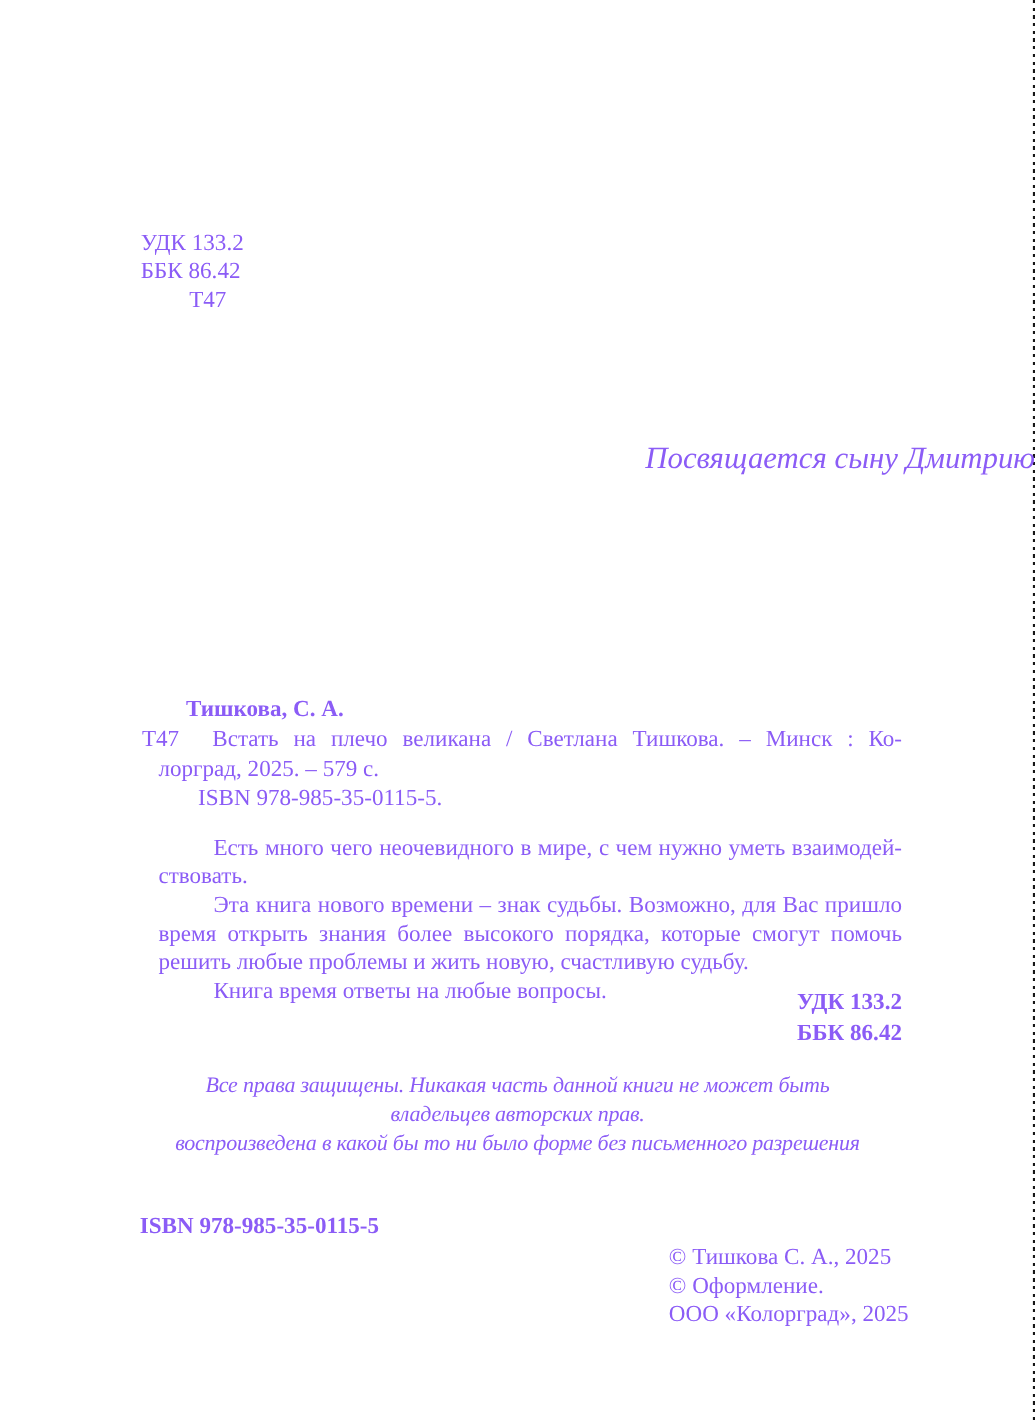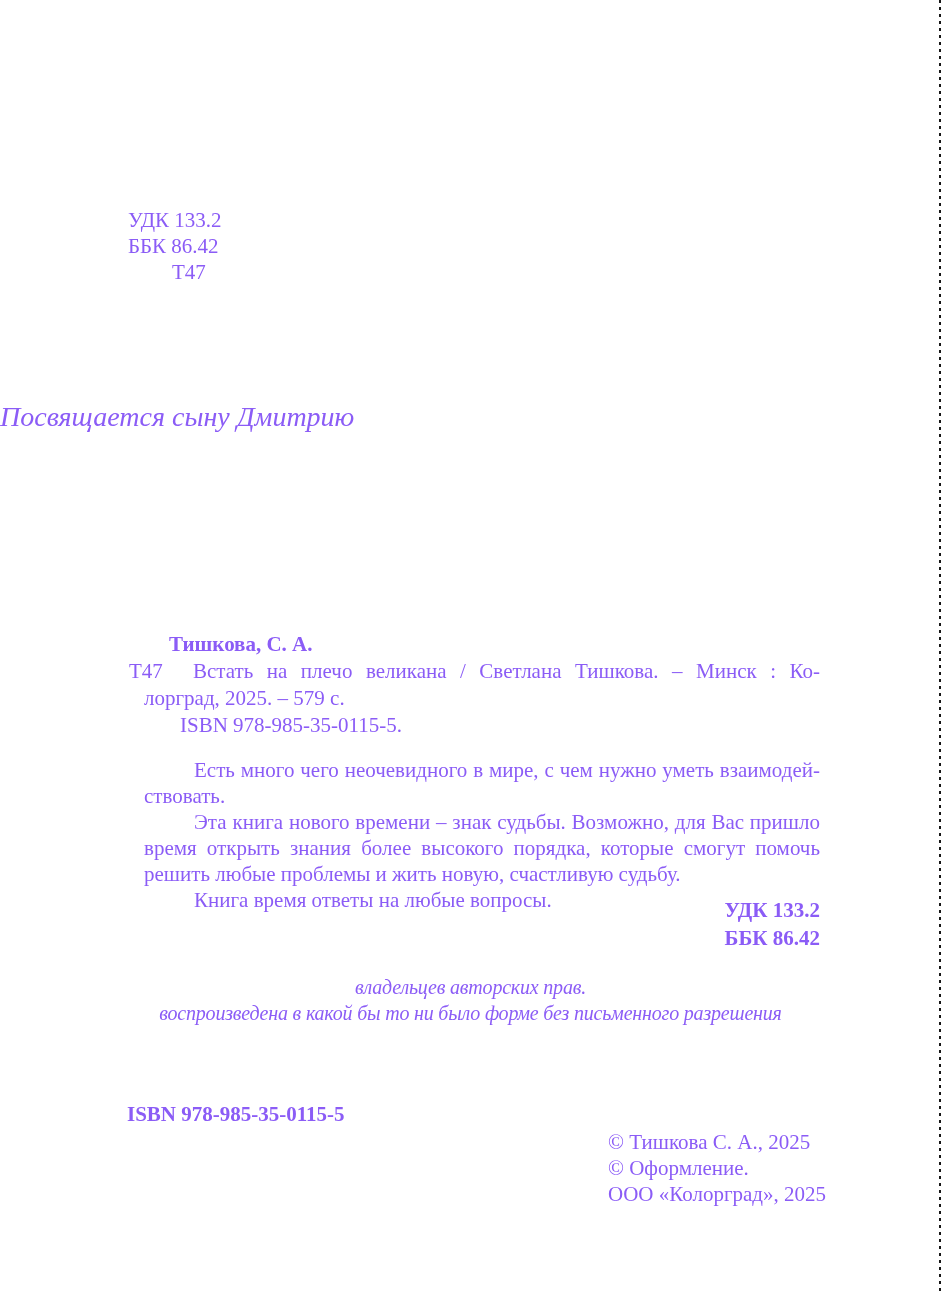--- a/index.html
+++ b/index.html
@@ -31,21 +31,21 @@
     line-height: 26px;
     white-space: nowrap;
   }
   .class-block .sign { padding-left: 44px; }
 
   
   .dedication {
     position: absolute;
     left: 0; top: 401px;
     width: 941px;
-    text-align: left;
+    text-align: right;
     font-style: italic;
     font-size: 28px;
     line-height: 32px;
   }
 
   
   .card {
     position: absolute;
     left: 144px; top: 631px;
     width: 676px;
@@ -146,20 +146,21 @@
     <div>решить любые проблемы и жить новую, счастливую судьбу.</div>
     <div class="ind">Книга время ответы на любые вопросы.</div>
   </div>
 
   <div class="class-right">
     <div>УДК 133.2</div>
     <div>ББК 86.42</div>
   </div>
 
   <div class="rights">
+    <div>Все права защищены. Никакая часть данной книги не может быть</div>
     <div>владельцев авторских прав.</div>
     <div>воспроизведена в какой бы то ни было форме без письменного разрешения</div>
   </div>
 
   <div class="imprint-isbn">ISBN 978-985-35-0115-5</div>
 
   <div class="imprint-copy">
     <div>© Тишкова С. А., 2025</div>
     <div>© Оформление.</div>
     <div>ООО «Колорград», 2025</div>

